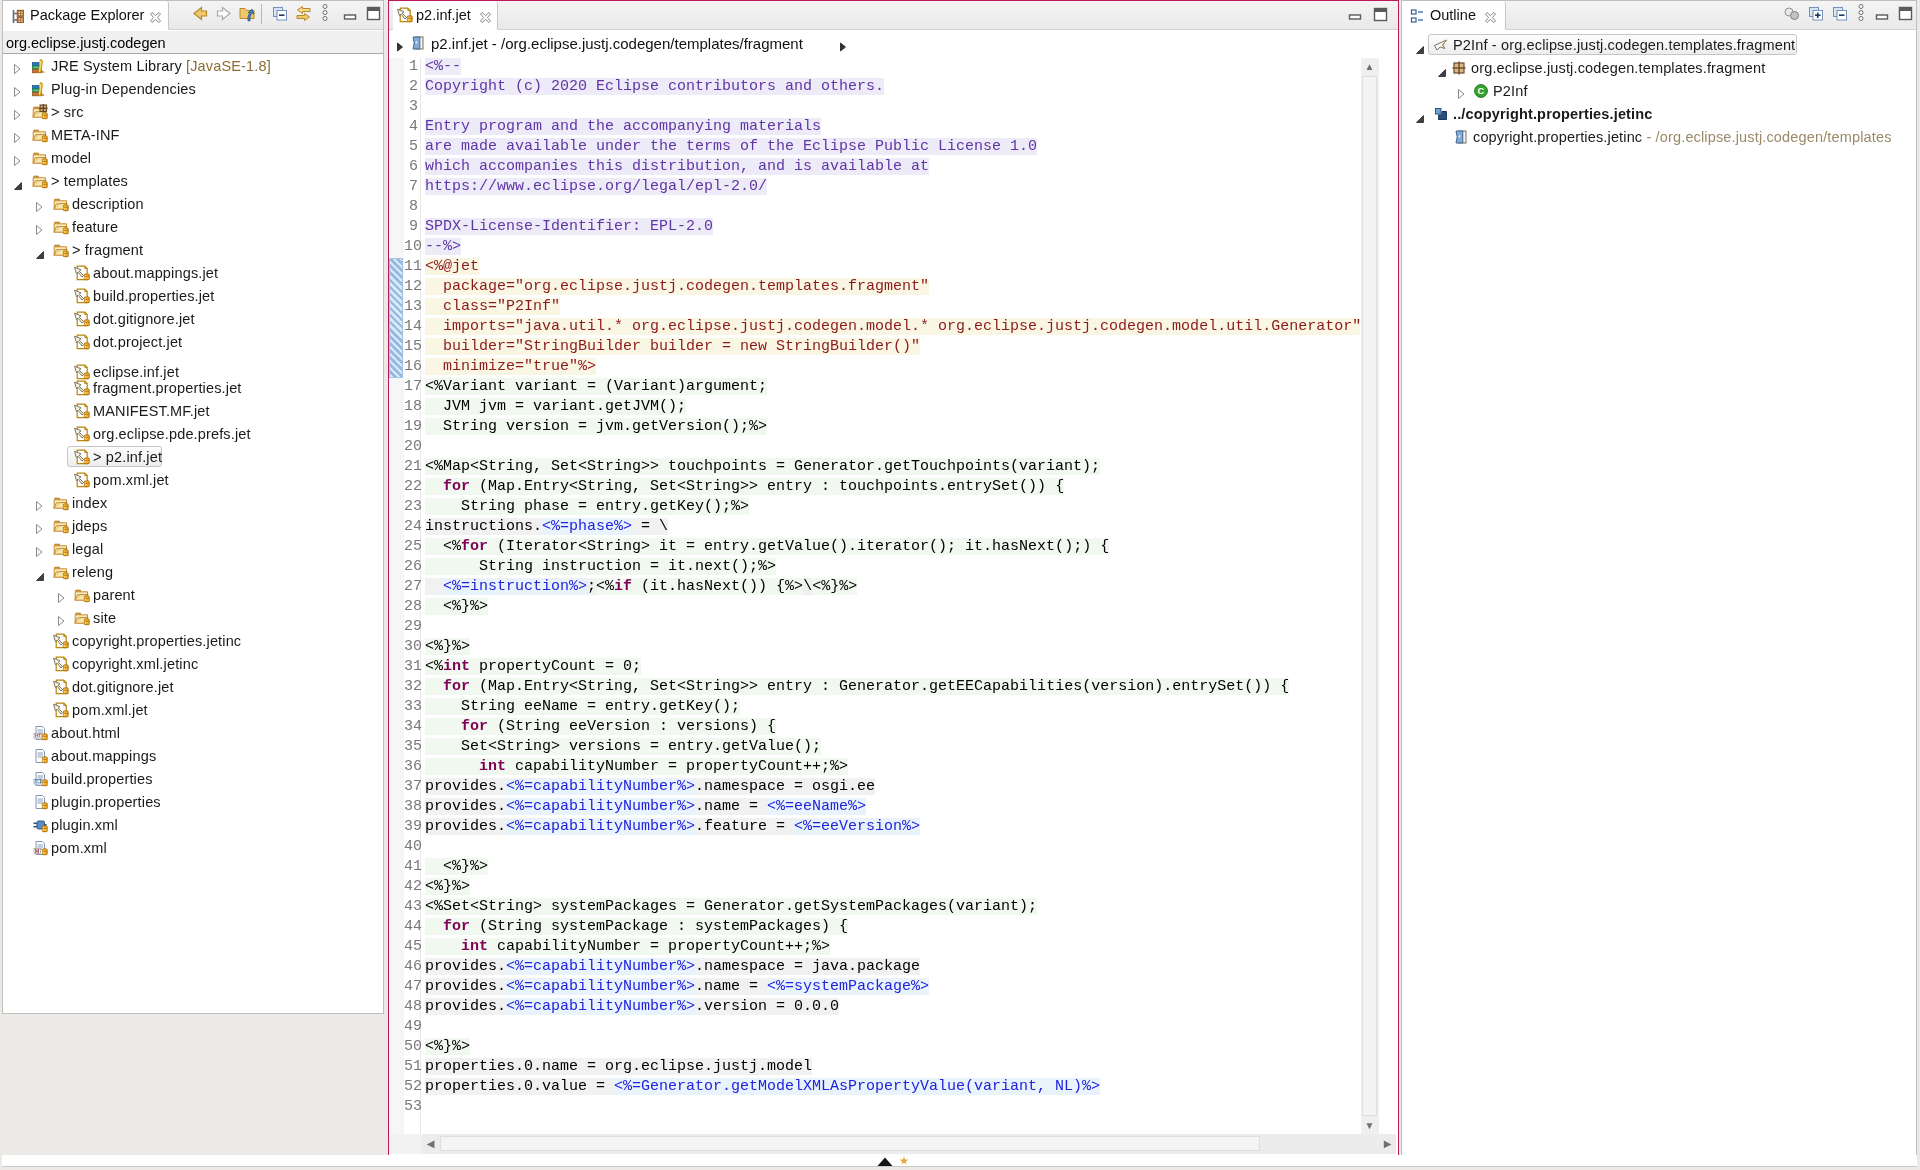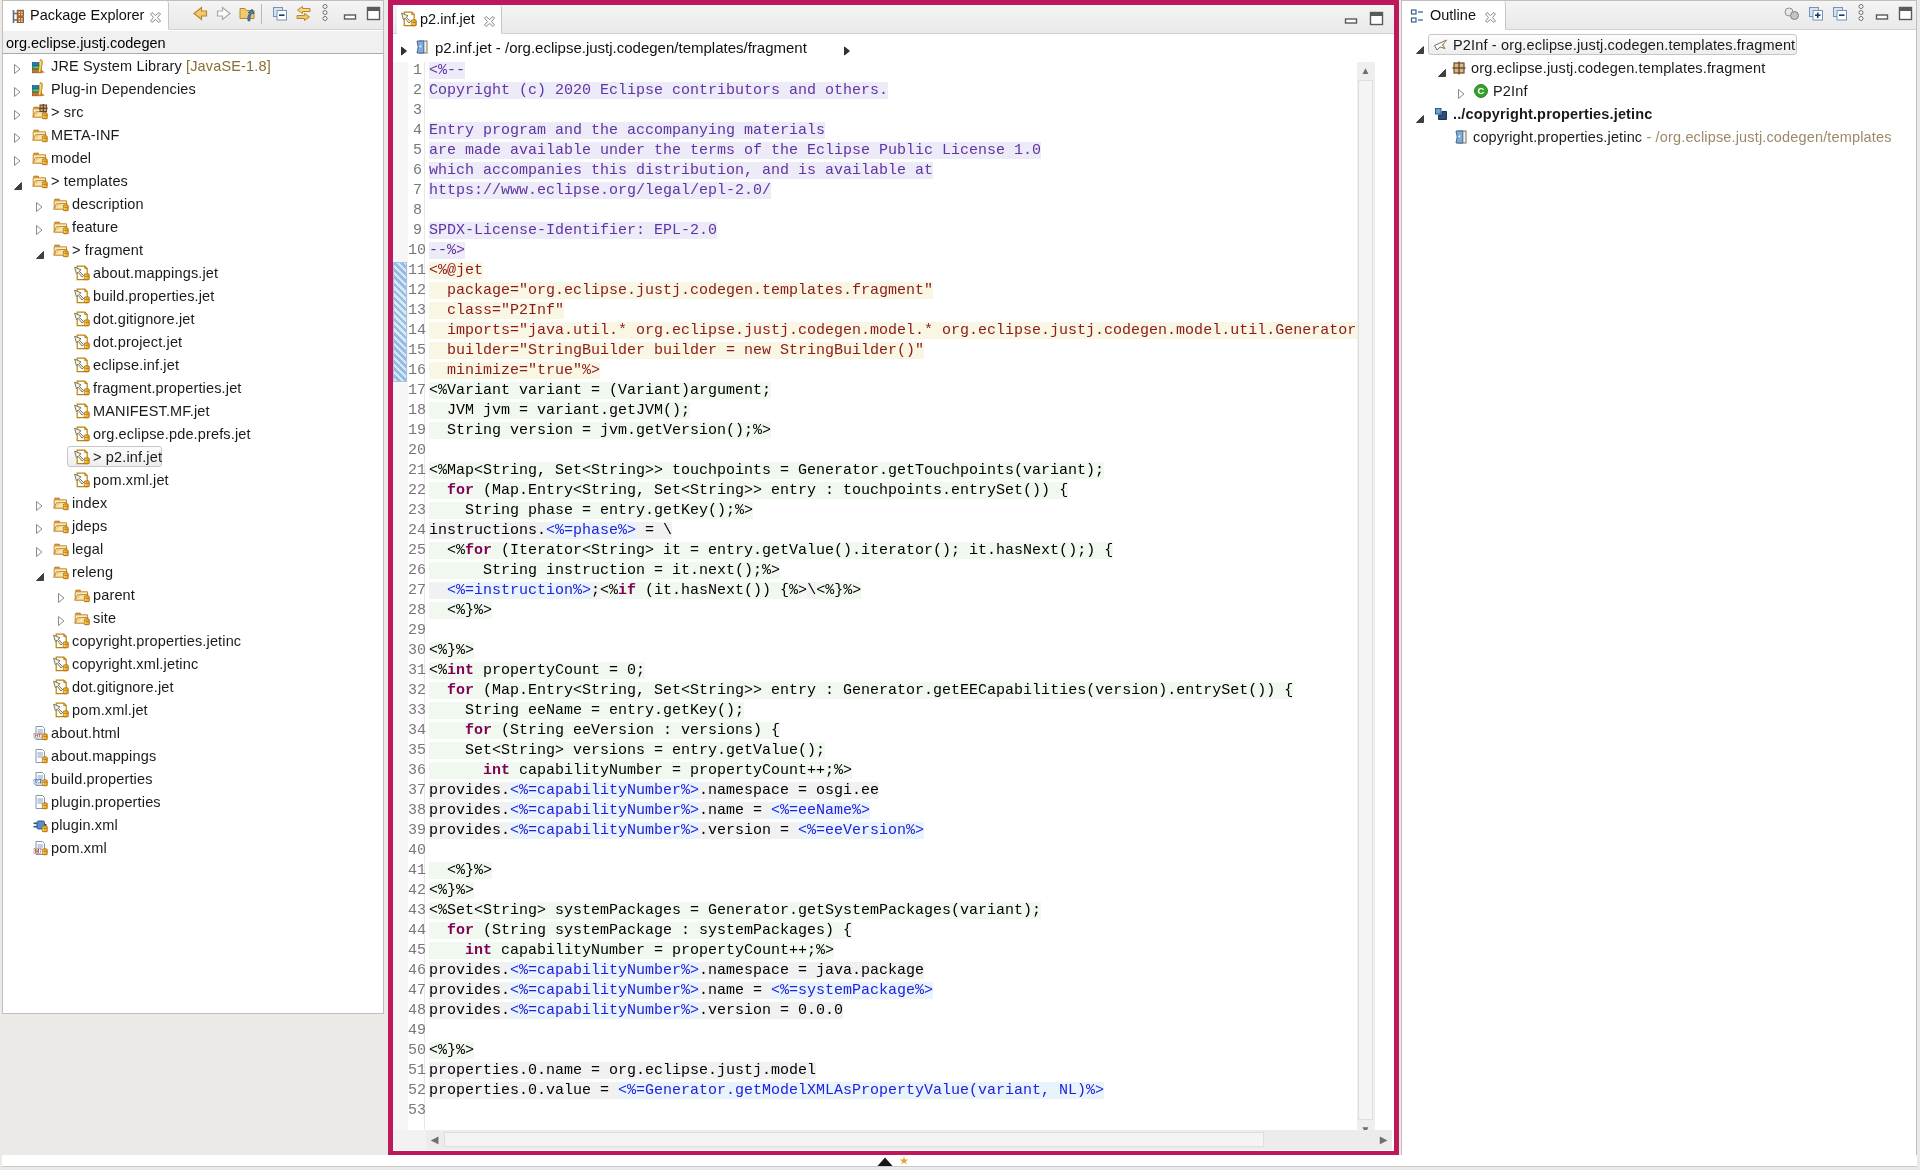--- a/index.html
+++ b/index.html
@@ -1,18 +1,18 @@
 <!DOCTYPE html>
 <html><head><meta charset="utf-8"><style>
 *{margin:0;padding:0;box-sizing:border-box}
 html,body{width:1920px;height:1170px;overflow:hidden;background:#E8E6E3;font-family:"Liberation Sans",sans-serif}
 #win{position:absolute;left:0;top:0;width:1920px;height:1170px;background:#ECEAE7}
 .panel{position:absolute;background:#FFFFFF;border:1px solid #C0BFBD}
 #left{left:2px;top:0;width:382px;height:1014px}
-#mid{left:388px;top:0;width:1011px;height:1156px;position:absolute;background:#FFFFFF;border:5px solid #be185d}
+#mid{left:388px;top:0;width:1011px;height:1156px;position:absolute;background:#FFFFFF;border:1px solid #be185d}
 #right{left:1401px;top:0;width:516px;height:1167px}
 #band{position:absolute;left:2px;top:1155px;width:1915px;height:12px;background:#FFFFFF;border-bottom:1px solid #C9C8C6}
 .tabbar{position:absolute;left:0;top:0;right:0;height:29px;background:linear-gradient(#F4F4F4,#E9E9E9);border-bottom:1px solid #D2D2D2}
 .vtab{position:absolute;left:0;top:0;height:29px;background:#FFFFFF;border-right:1px solid #C6C6C6;border-bottom:1px solid #FFFFFF;border-top-right-radius:3px}
 .vtab .ti{position:absolute;left:8px;top:7px}
 .vtab .tt{position:absolute;top:6px;font-size:14.5px;color:#111}
 .vtab .tx{position:absolute;top:9px}
 .tools{position:absolute;top:4px;height:22px}
 .tools span{position:absolute;top:0}
 .trow{position:absolute;left:0;height:23px;width:100%}
@@ -324,21 +324,21 @@
               <path d="M0.6 2.2 L7 4.8 L5.2 6.2 L9.6 10.6 L8 12 L4.2 7.2 L2.4 8.6 z" fill="#F5F3E6" stroke="#6E6A50" stroke-width="0.9"></path>
               <g>
                 <path d="M10.6 9.6 h4.4 M10.3 14.3 h5" stroke="#B8791F" stroke-width="1.1"></path>
                 <rect x="10.4" y="8.9" width="4.8" height="5.8" rx="0.8" fill="#F5B32C" stroke="#A86E14" stroke-width="0.9"></rect>
                 <path d="M11.2 10.2 v3.4" stroke="#FFE08A" stroke-width="1.2"></path>
                 <line x1="10.4" y1="11.3" x2="15.2" y2="11.3" stroke="#A86E14" stroke-width="0.8"></line>
               </g>
             </svg></span>
           <span class="ttxt" style="left:90px">dot.project.jet</span>
         </div>
-<div class="trow" style="top:301px">
+<div class="trow" style="top:308px">
           <span class="ticon" style="left:71px;top:3px"><svg width="16" height="16" viewBox="0 0 16 16" style="">
               <path d="M3.2 1.2 h7.6 l2.4 2.4 v11 h-10 z" fill="#FDFDFE" stroke="#B8860B" stroke-width="1.2"></path>
               <path d="M10.8 1.2 v2.4 h2.4" fill="none" stroke="#B8860B" stroke-width="1"></path>
               <path d="M0.6 2.2 L7 4.8 L5.2 6.2 L9.6 10.6 L8 12 L4.2 7.2 L2.4 8.6 z" fill="#F5F3E6" stroke="#6E6A50" stroke-width="0.9"></path>
               <g>
                 <path d="M10.6 9.6 h4.4 M10.3 14.3 h5" stroke="#B8791F" stroke-width="1.1"></path>
                 <rect x="10.4" y="8.9" width="4.8" height="5.8" rx="0.8" fill="#F5B32C" stroke="#A86E14" stroke-width="0.9"></rect>
                 <path d="M11.2 10.2 v3.4" stroke="#FFE08A" stroke-width="1.2"></path>
                 <line x1="10.4" y1="11.3" x2="15.2" y2="11.3" stroke="#A86E14" stroke-width="0.8"></line>
               </g>
@@ -813,21 +813,21 @@
 <div class="ln"></div>
 <div class="ln"><span class="j">&lt;%}%&gt;</span></div>
 <div class="ln"><span class="j">&lt;%</span><span class="k">int</span><span class="j"> propertyCount = 0;</span></div>
 <div class="ln"><span class="j">  </span><span class="k">for</span><span class="j"> (Map.Entry&lt;String, Set&lt;String&gt;&gt; entry : Generator.getEECapabilities(version).entrySet()) {</span></div>
 <div class="ln"><span class="j">    String eeName = entry.getKey();</span></div>
 <div class="ln"><span class="j">    </span><span class="k">for</span><span class="j"> (String eeVersion : versions) {</span></div>
 <div class="ln"><span class="j">    Set&lt;String&gt; versions = entry.getValue();</span></div>
 <div class="ln"><span class="j">      </span><span class="k">int</span><span class="j"> capabilityNumber = propertyCount++;%&gt;</span></div>
 <div class="ln"><span class="t">provides.</span><span class="e">&lt;%=capabilityNumber%&gt;</span><span class="t">.namespace = osgi.ee</span></div>
 <div class="ln"><span class="t">provides.</span><span class="e">&lt;%=capabilityNumber%&gt;</span><span class="t">.name = </span><span class="e">&lt;%=eeName%&gt;</span></div>
-<div class="ln"><span class="t">provides.</span><span class="e">&lt;%=capabilityNumber%&gt;</span><span class="t">.version = </span><span class="e">&lt;%=eeVersion%&gt;</span></div>
+<div class="ln"><span class="t">provides.</span><span class="e">&lt;%=capabilityNumber%&gt;</span><span class="t">.feature = </span><span class="e">&lt;%=eeVersion%&gt;</span></div>
 <div class="ln"></div>
 <div class="ln"><span class="j">  &lt;%}%&gt;</span></div>
 <div class="ln"><span class="j">&lt;%}%&gt;</span></div>
 <div class="ln"><span class="j">&lt;%Set&lt;String&gt; systemPackages = Generator.getSystemPackages(variant);</span></div>
 <div class="ln"><span class="j">  </span><span class="k">for</span><span class="j"> (String systemPackage : systemPackages) {</span></div>
 <div class="ln"><span class="j">    </span><span class="k">int</span><span class="j"> capabilityNumber = propertyCount++;%&gt;</span></div>
 <div class="ln"><span class="t">provides.</span><span class="e">&lt;%=capabilityNumber%&gt;</span><span class="t">.namespace = java.package</span></div>
 <div class="ln"><span class="t">provides.</span><span class="e">&lt;%=capabilityNumber%&gt;</span><span class="t">.name = </span><span class="e">&lt;%=systemPackage%&gt;</span></div>
 <div class="ln"><span class="t">provides.</span><span class="e">&lt;%=capabilityNumber%&gt;</span><span class="t">.version = 0.0.0</span></div>
 <div class="ln"></div>

